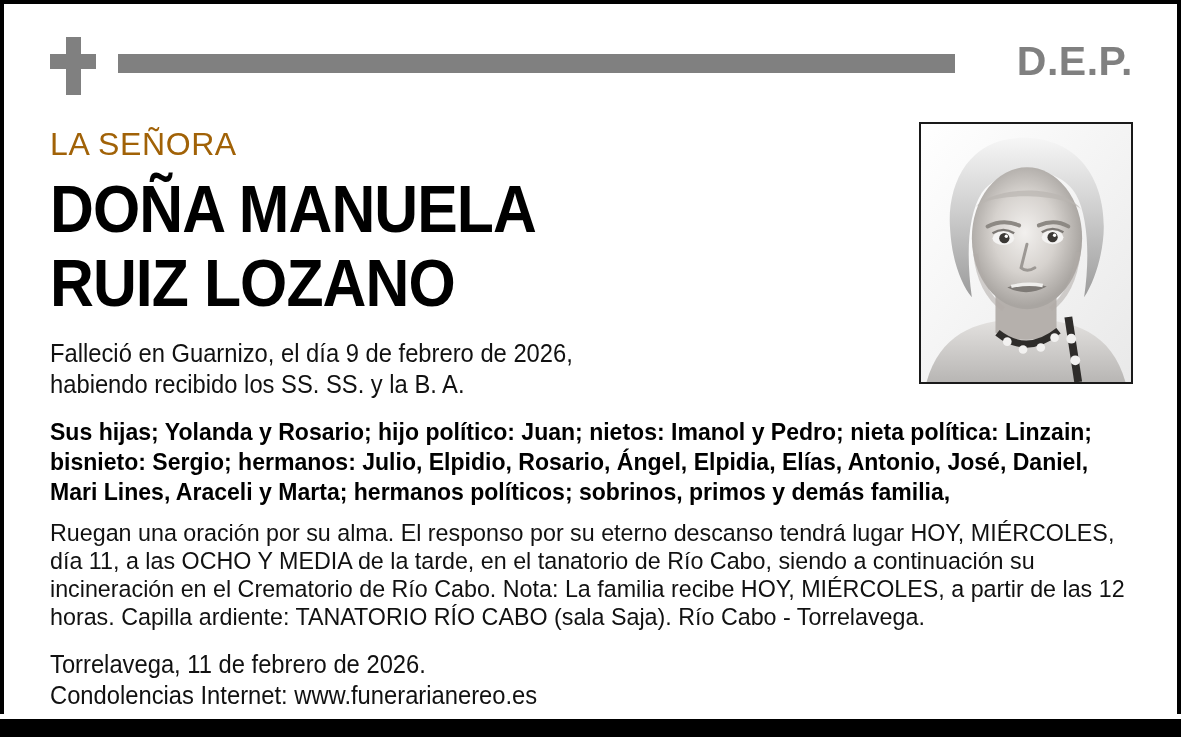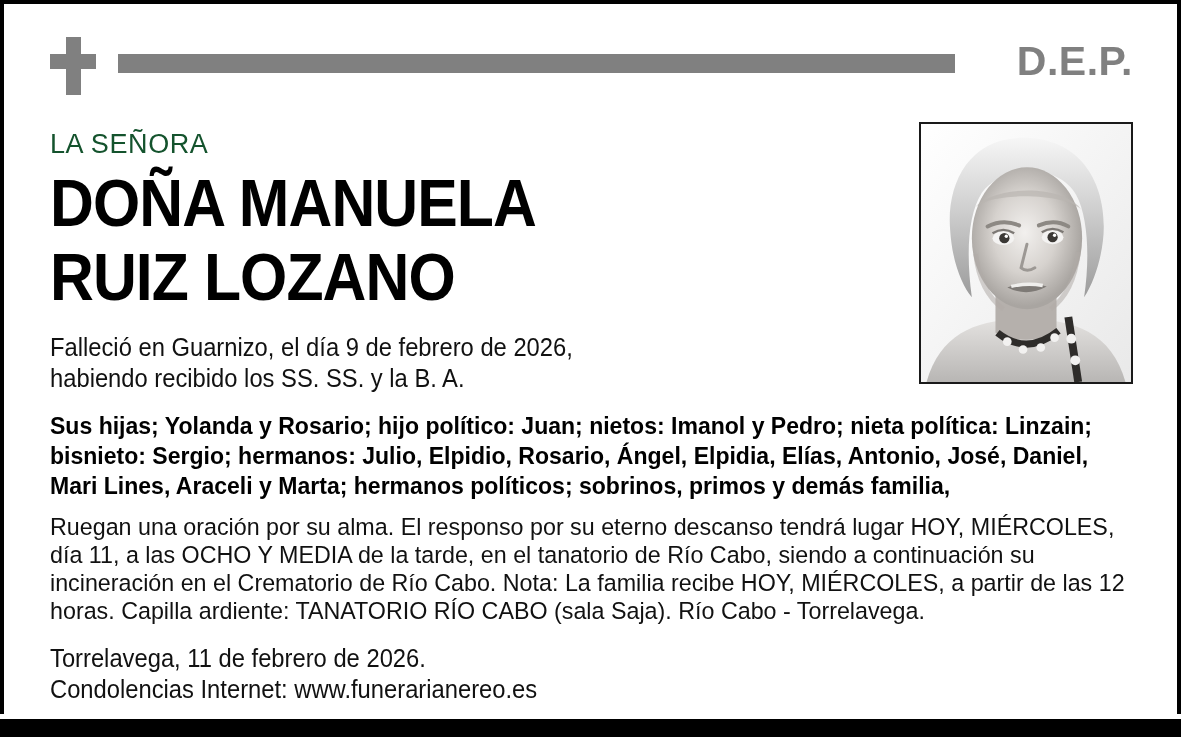--- a/index.html
+++ b/index.html
@@ -128,26 +128,26 @@
 
   
   .content {
     position: absolute;
     left: 46px;
     top: 124px;
     right: 44px;
   }
 
   .eyebrow {
-    font-size: 27px;
+    font-size: 32px;
     letter-spacing: 0.6px;
-    color: #14532d;
+    color: #a16207;
     font-family: "Liberation Sans Narrow", "Liberation Sans", sans-serif;
     line-height: 32px;
-    margin: 0 0 6px 0;
+    margin: 0 0 12px 0;
   }
 
   .deceased-name {
     font-size: 66px;
     font-weight: bold;
     line-height: 74px;
     letter-spacing: -1px;
     color: #000000;
     margin: 0;
     font-family: "Liberation Sans Narrow", "Liberation Sans", sans-serif;

